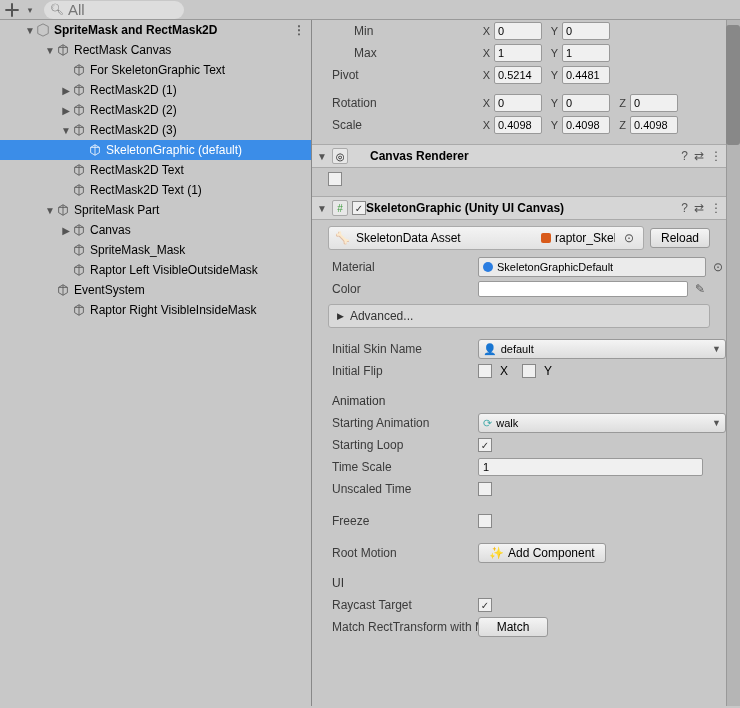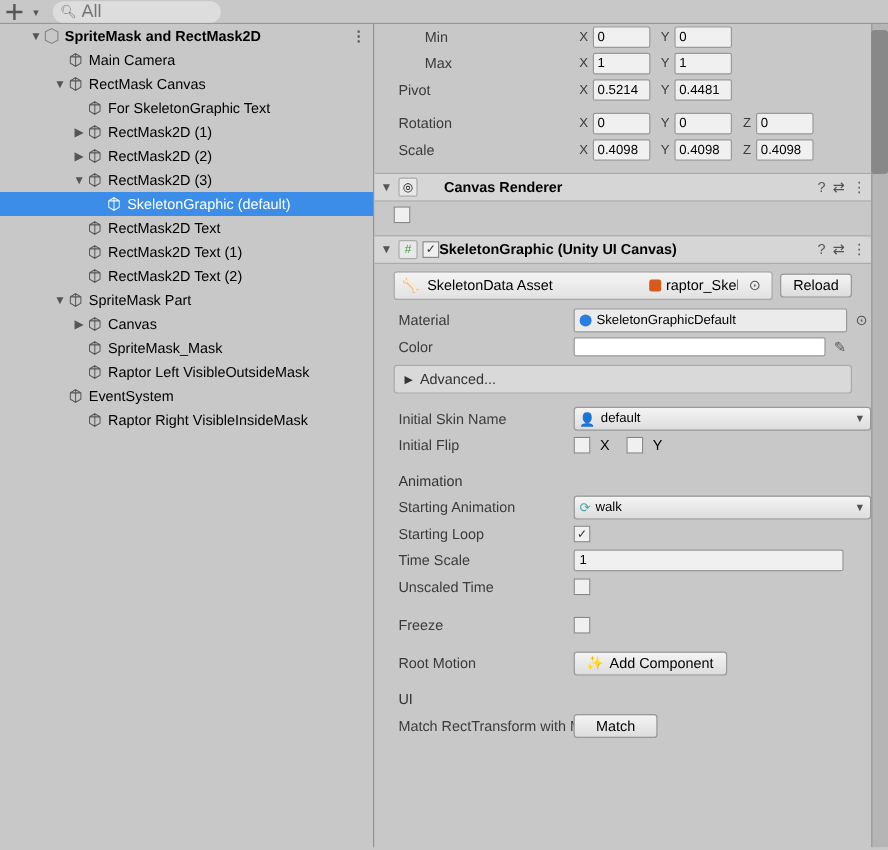--- a/index.html
+++ b/index.html
@@ -77,28 +77,20 @@
         <svg viewBox="0 0 16 16">
             <path d="M8 1 L14 4 L14 12 L8 15 L2 12 L2 4 Z" fill="none" stroke="#444" stroke-width="1"></path>
           </svg>
       </span>
       <span>SpriteMask and RectMask2D</span>
       <span class="ctx-dot">⋮</span>
     </div>
     <div id="hier-list">
         <div class="row">
           <span class="indent" style="width:44px;"></span>
-          <span class="fold" style="width:12px;"></span>
-          <span class="cube-icon"><svg viewBox="0 0 16 16">
-              <path d="M8 2 L13 5 L13 11 L8 14 L3 11 L3 5 Z M8 2 L8 14 M3 5 L13 5" fill="none" stroke="currentColor" stroke-width="1"></path>
-            </svg></span>
-          <span>Main Camera</span>
-        </div>
-        <div class="row">
-          <span class="indent" style="width:44px;"></span>
           <span class="fold">▼</span>
           <span class="cube-icon"><svg viewBox="0 0 16 16">
               <path d="M8 2 L13 5 L13 11 L8 14 L3 11 L3 5 Z M8 2 L8 14 M3 5 L13 5" fill="none" stroke="currentColor" stroke-width="1"></path>
             </svg></span>
           <span>RectMask Canvas</span>
         </div>
         <div class="row">
           <span class="indent" style="width:60px;"></span>
           <span class="fold" style="width:12px;"></span>
           <span class="cube-icon"><svg viewBox="0 0 16 16">
@@ -146,28 +138,20 @@
             </svg></span>
           <span>RectMask2D Text</span>
         </div>
         <div class="row">
           <span class="indent" style="width:60px;"></span>
           <span class="fold" style="width:12px;"></span>
           <span class="cube-icon"><svg viewBox="0 0 16 16">
               <path d="M8 2 L13 5 L13 11 L8 14 L3 11 L3 5 Z M8 2 L8 14 M3 5 L13 5" fill="none" stroke="currentColor" stroke-width="1"></path>
             </svg></span>
           <span>RectMask2D Text (1)</span>
-        </div>
-        <div class="row">
-          <span class="indent" style="width:60px;"></span>
-          <span class="fold" style="width:12px;"></span>
-          <span class="cube-icon"><svg viewBox="0 0 16 16">
-              <path d="M8 2 L13 5 L13 11 L8 14 L3 11 L3 5 Z M8 2 L8 14 M3 5 L13 5" fill="none" stroke="currentColor" stroke-width="1"></path>
-            </svg></span>
-          <span>RectMask2D Text (2)</span>
         </div>
         <div class="row">
           <span class="indent" style="width:44px;"></span>
           <span class="fold">▼</span>
           <span class="cube-icon"><svg viewBox="0 0 16 16">
               <path d="M8 2 L13 5 L13 11 L8 14 L3 11 L3 5 Z M8 2 L8 14 M3 5 L13 5" fill="none" stroke="currentColor" stroke-width="1"></path>
             </svg></span>
           <span>SpriteMask Part</span>
         </div>
         <div class="row">
@@ -414,20 +398,26 @@
             <span>Add Component</span>
           </button>
         </div>
       </div>
 
       <div style="height:8px"></div>
       <div class="prop-row">
           <span class="section-label">UI</span>
         </div>
       <div class="prop-row">
+        <span class="prop-label">Raycast Target</span>
+        <div class="prop-fields">
+            <span class="checkbox checked"></span>
+          </div>
+      </div>
+      <div class="prop-row">
         <span class="prop-label overflow-clip">Match RectTransform with Mesh</span>
         <div class="prop-fields">
           <button class="btn" style="width:70px;justify-content:center;">Match</button>
         </div>
       </div>
 
     </div>
   </div>
 </div>
 

